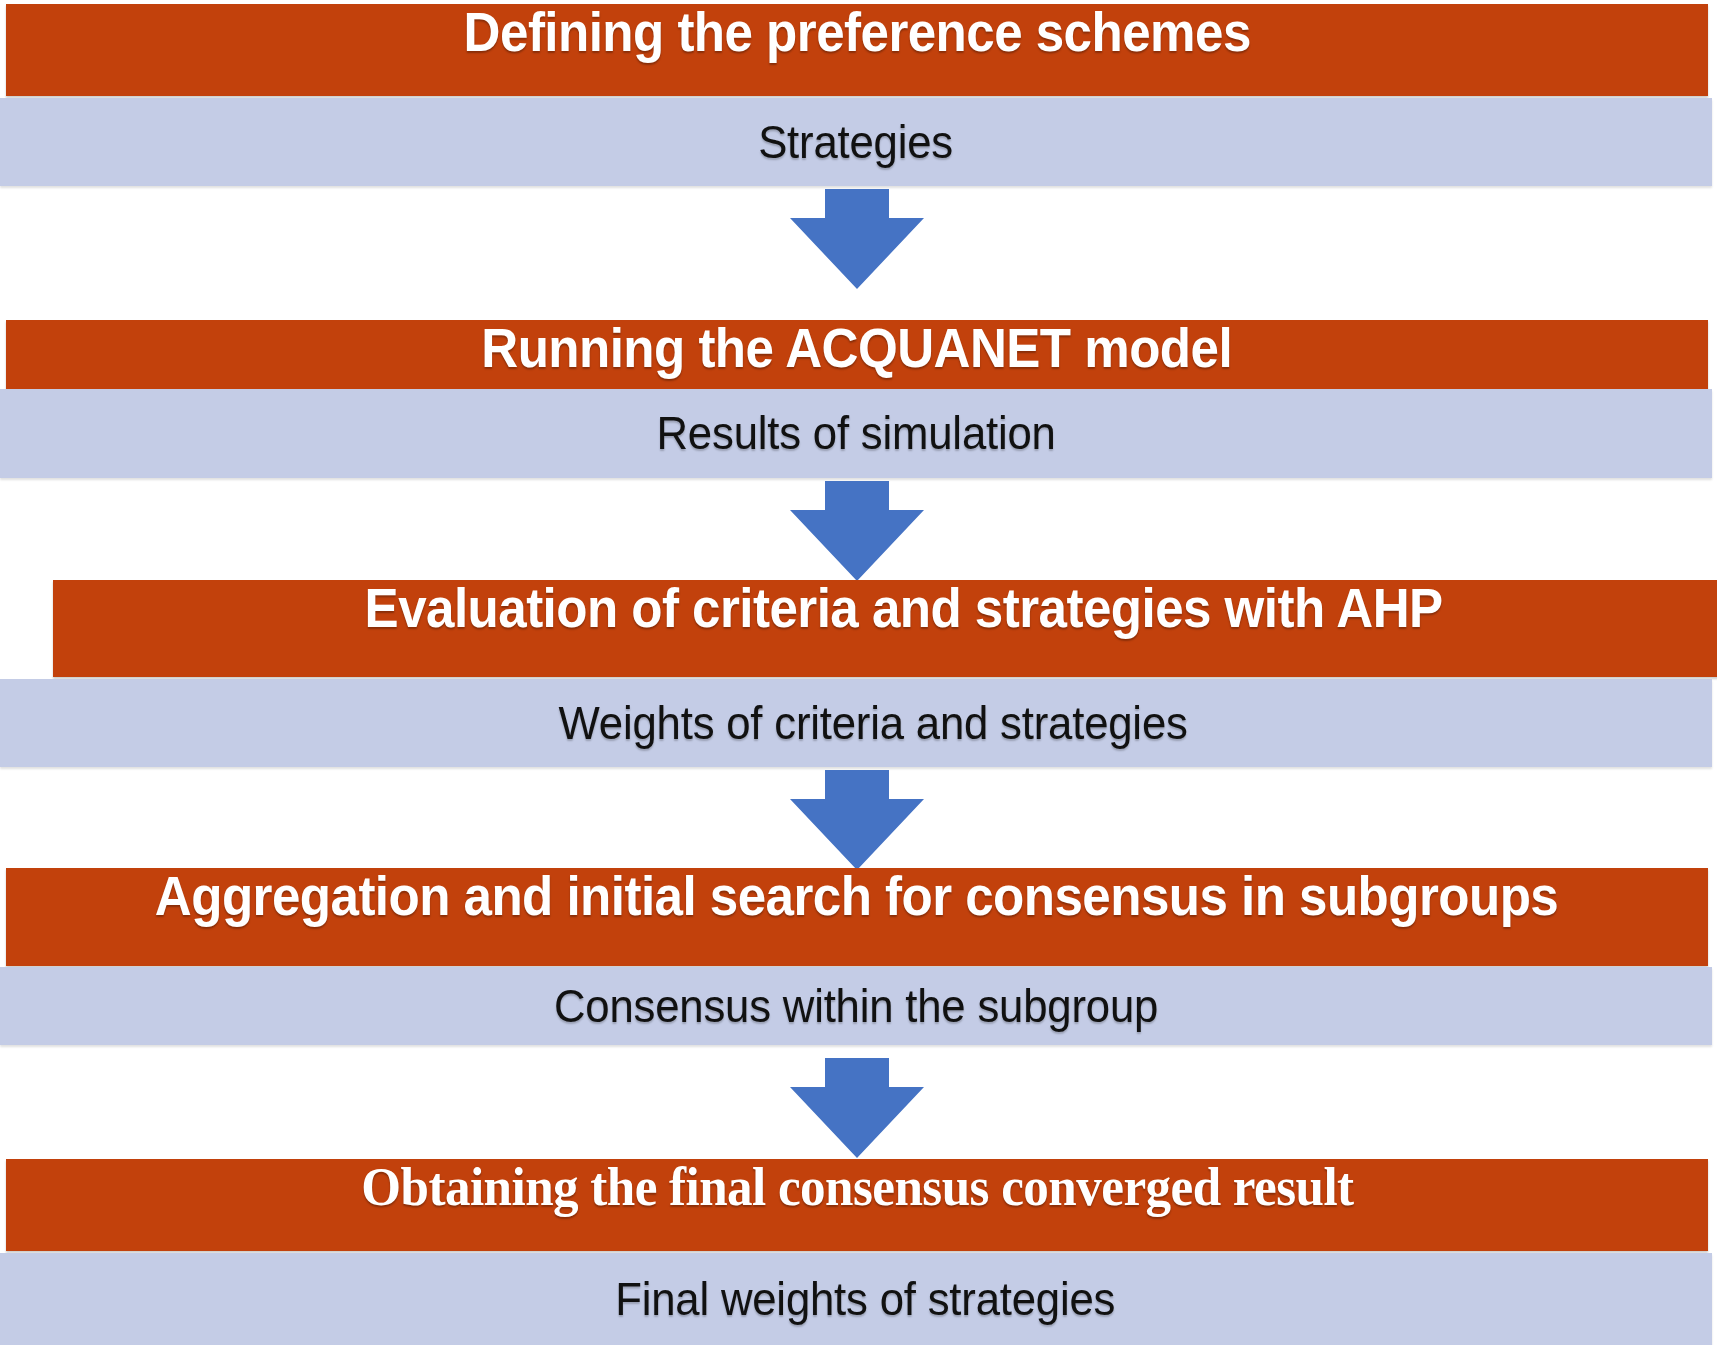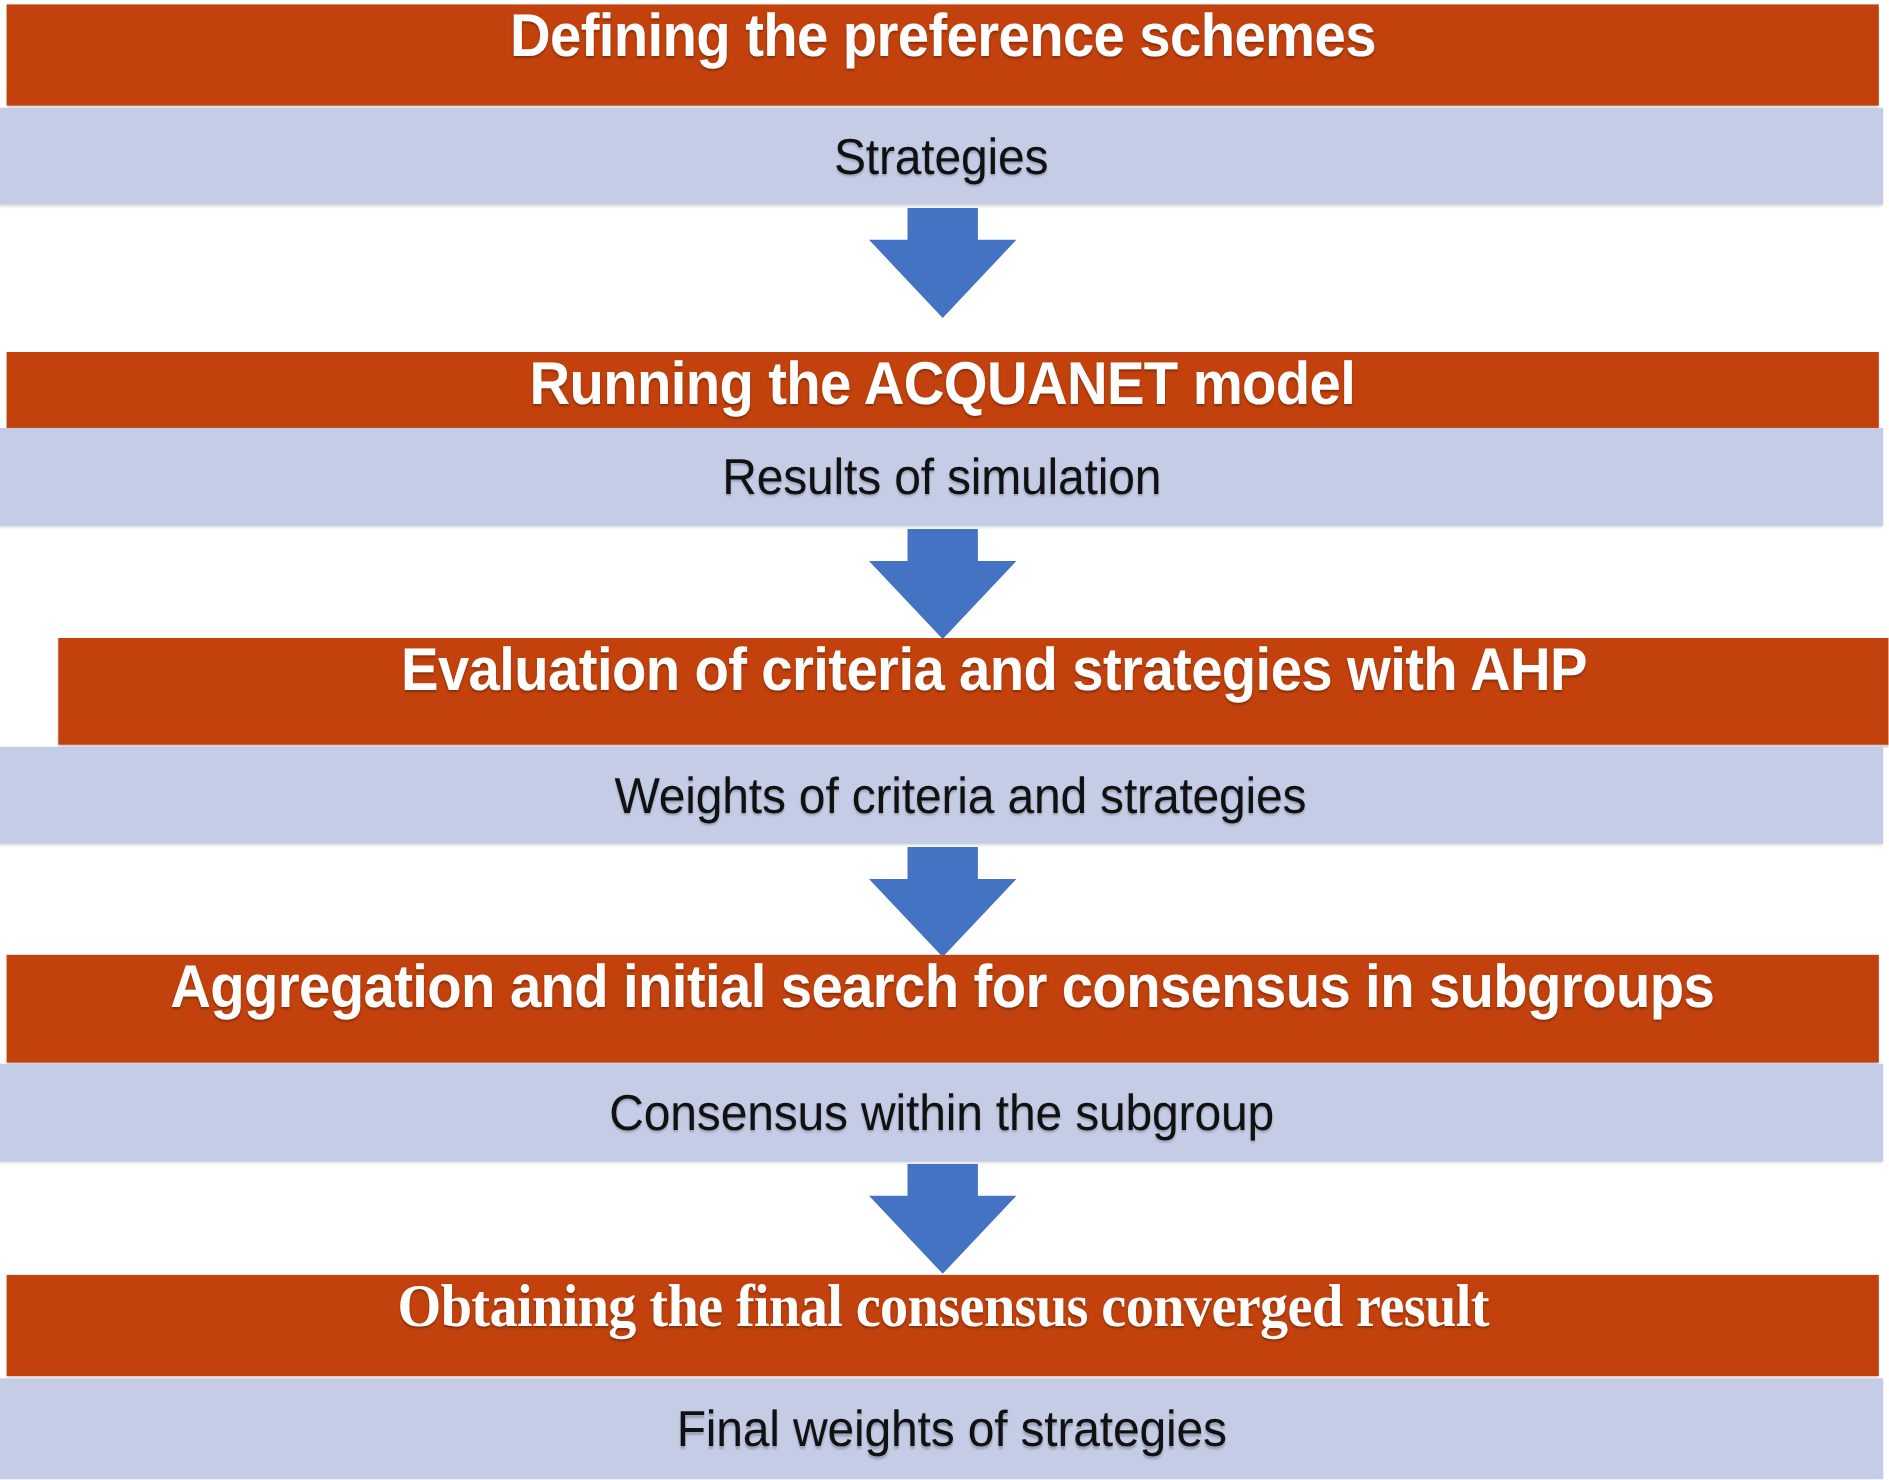--- a/index.html
+++ b/index.html
@@ -123,21 +123,21 @@
   <div class="arrow" style="left:790px; top:770px;">
     <svg width="134" height="100" viewBox="0 0 134 100">
       <polygon points="35,0 99,0 99,29 134,29 67,100 0,29 35,29" fill="#4573C4"></polygon>
     </svg>
   </div>
 
   <div class="step">
     <div class="band-title" style="top:868px; height:98px;">
       <span>Aggregation and initial search for consensus in subgroups</span>
     </div>
-    <div class="band-sub" style="top:967px; height:89px;">
+    <div class="band-sub" style="top:967px; height:78px;">
       <span>Consensus within the subgroup</span>
     </div>
   </div>
 
   <div class="arrow" style="left:790px; top:1058px;">
     <svg width="134" height="100" viewBox="0 0 134 100">
       <polygon points="35,0 99,0 99,29 134,29 67,100 0,29 35,29" fill="#4573C4"></polygon>
     </svg>
   </div>
 

